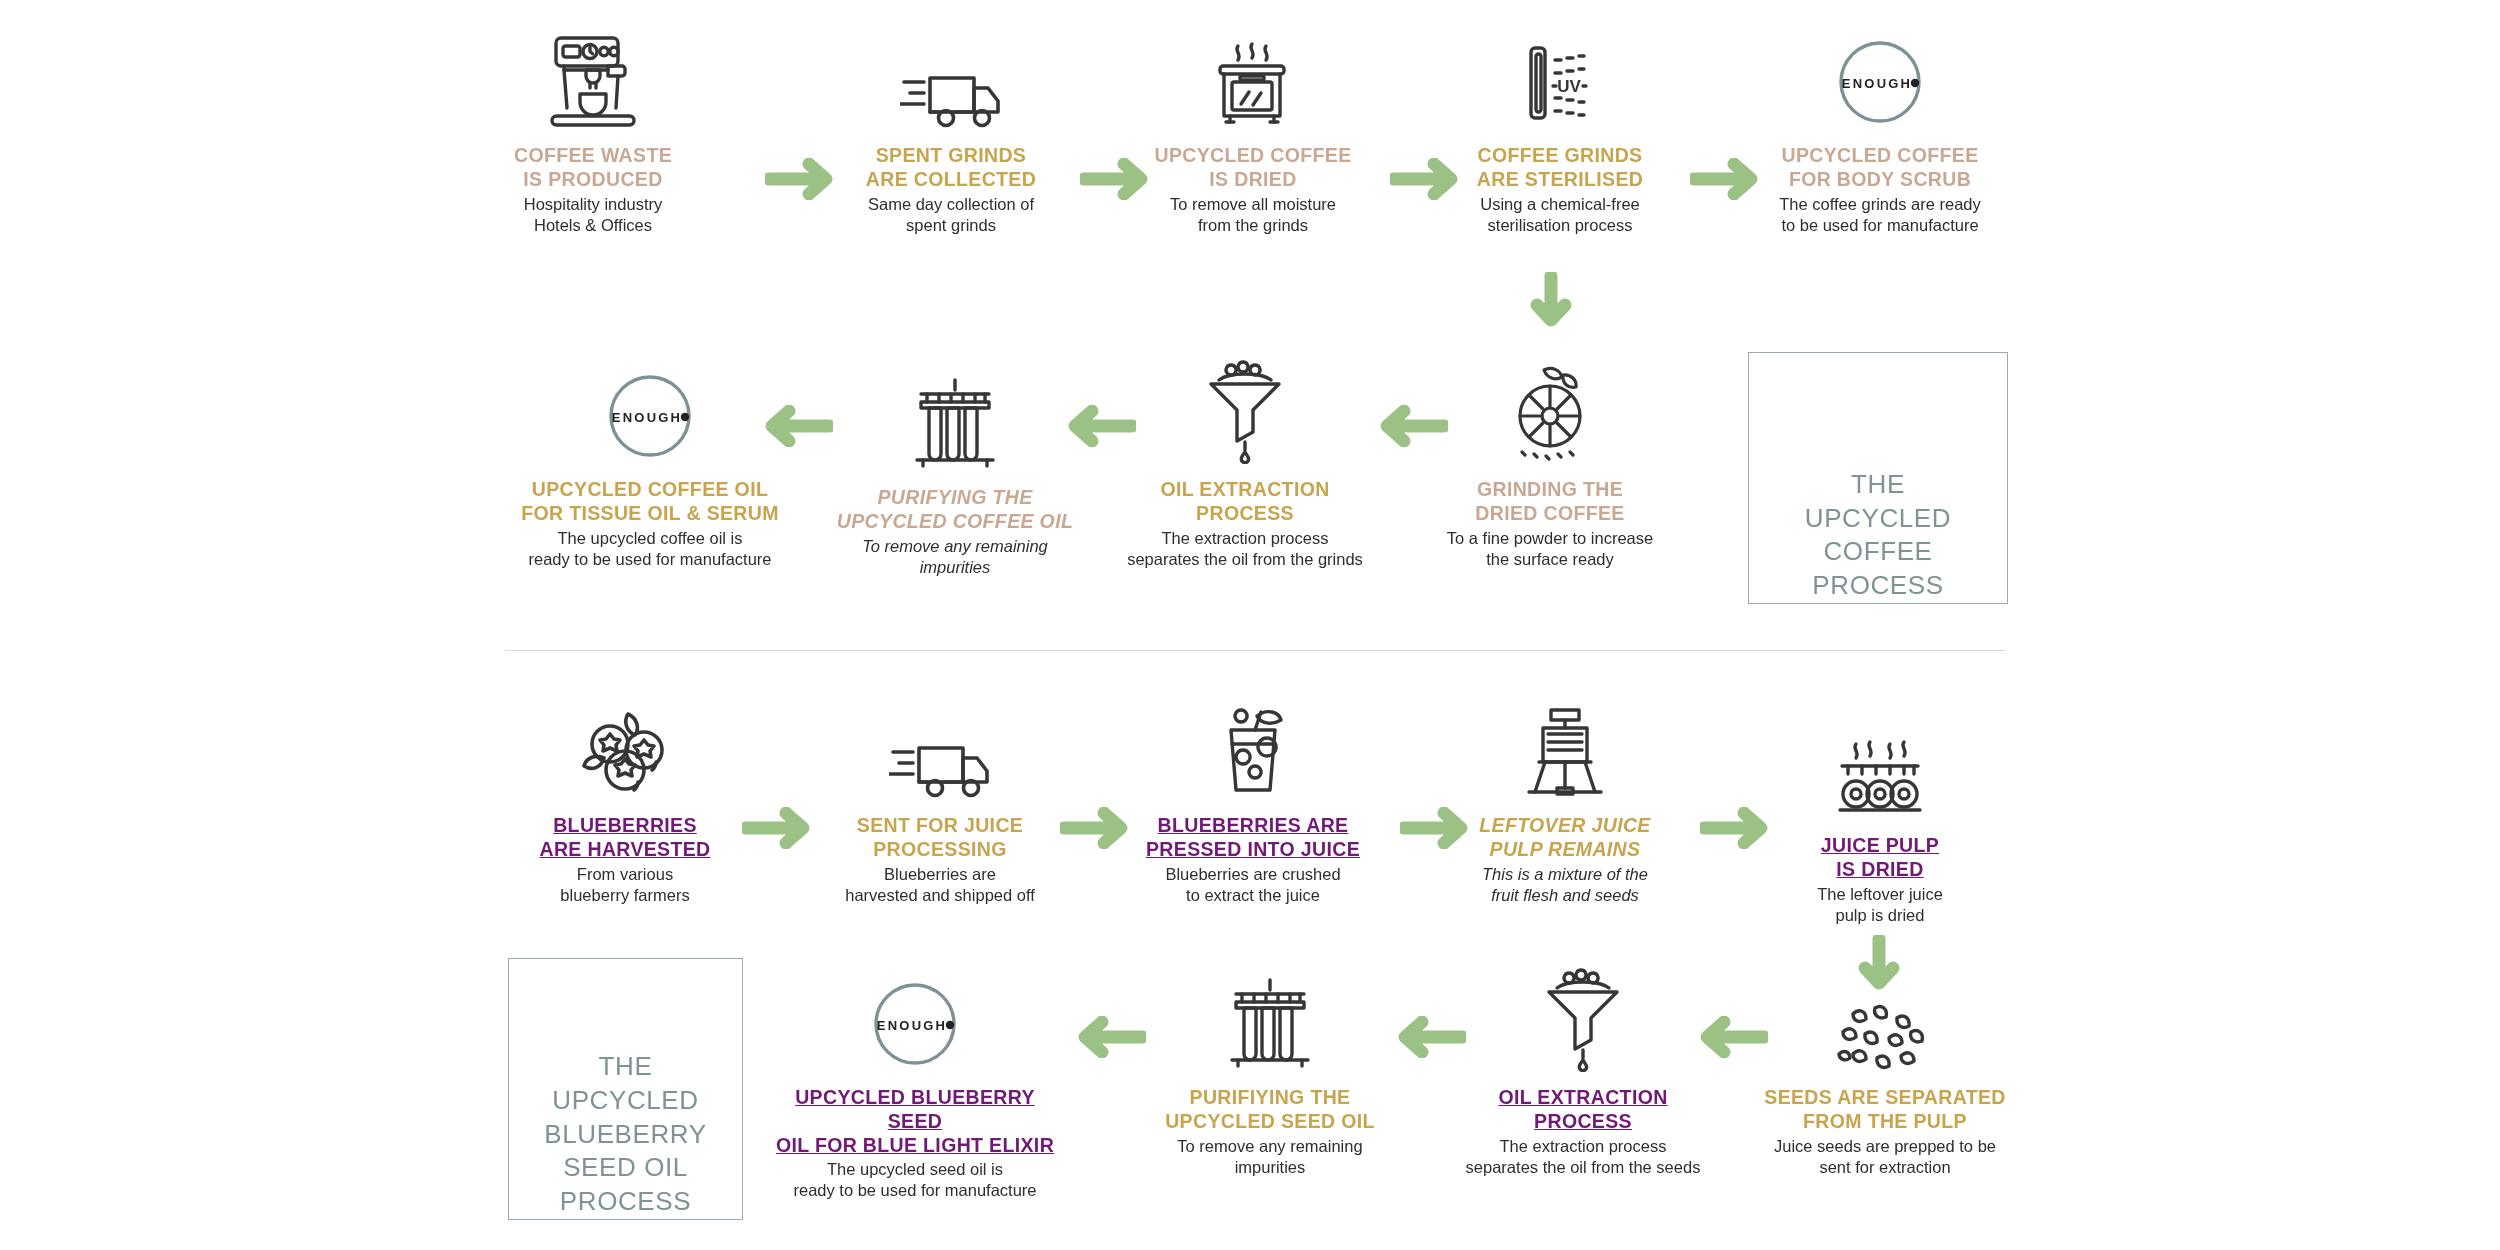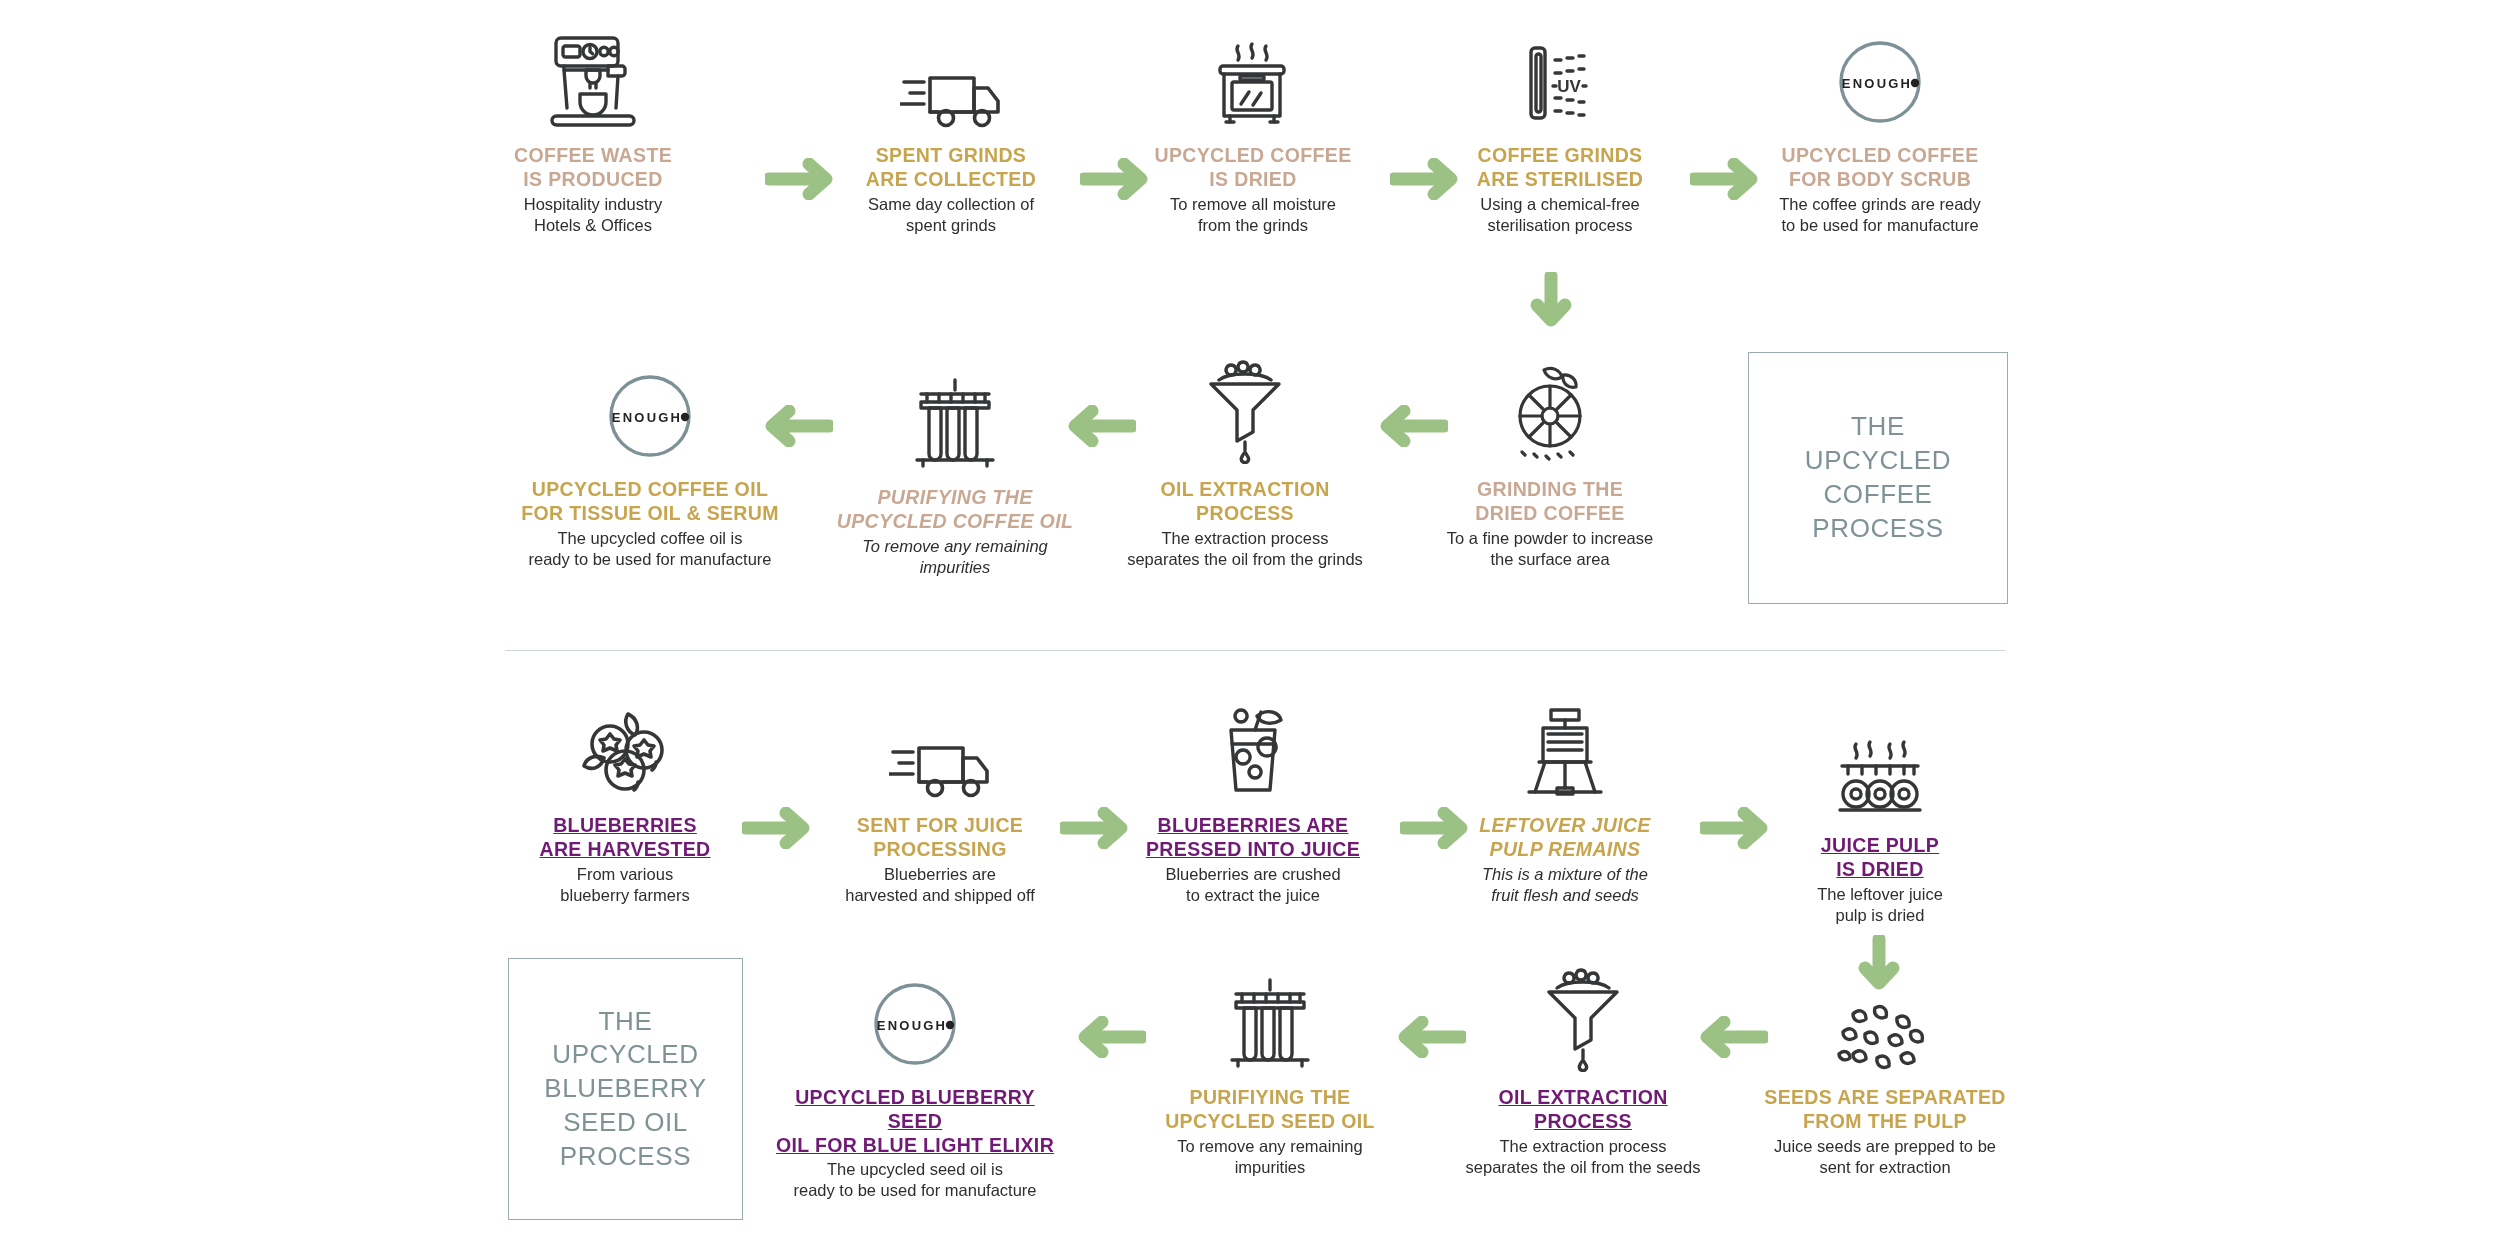--- a/index.html
+++ b/index.html
@@ -48,21 +48,21 @@
 
   
   .arrow{position:absolute;}
   .arrow svg{display:block;}
 
   
   .process-box{
     position:absolute;
     border:1.5px solid #9aacae;
     display:flex;
-    align-items:center;
+    align-items:flex-end;
     justify-content:center;
     box-sizing:border-box;
   }
   .process-box .pb-text{
     color:#7f9296;
     font-size:26px;
     line-height:1.3;
     letter-spacing:.6px;
     text-align:center;
     text-transform:uppercase;
@@ -353,21 +353,21 @@
       <svg width="96" height="100" viewBox="0 0 96 100" fill="none" stroke="#343638" stroke-width="3.2" stroke-linecap="round" stroke-linejoin="round">
           <use href="#ic-grinder"></use>
         </svg>
     </div>
     <div class="title">
       <span>GRINDING THE</span><br>
       <span>DRIED COFFEE</span>
     </div>
     <div class="desc">
       <span>To a fine powder to increase</span><br>
-      <span>the surface area</span>
+      <span>the surface ready</span>
     </div>
   </div>
 
   <div class="arrow" style="left:1370px;top:405px;">
     <svg width="78" height="42" viewBox="0 0 78 42">
         <path d="M74 21 h-54 M34 6 l-17 15 l17 15" fill="none" stroke="#9cc185" stroke-width="13" stroke-linecap="round" stroke-linejoin="round"></path>
       </svg>
   </div>
 
   <div class="step c-gold" style="left:1120px;top:352px;">

